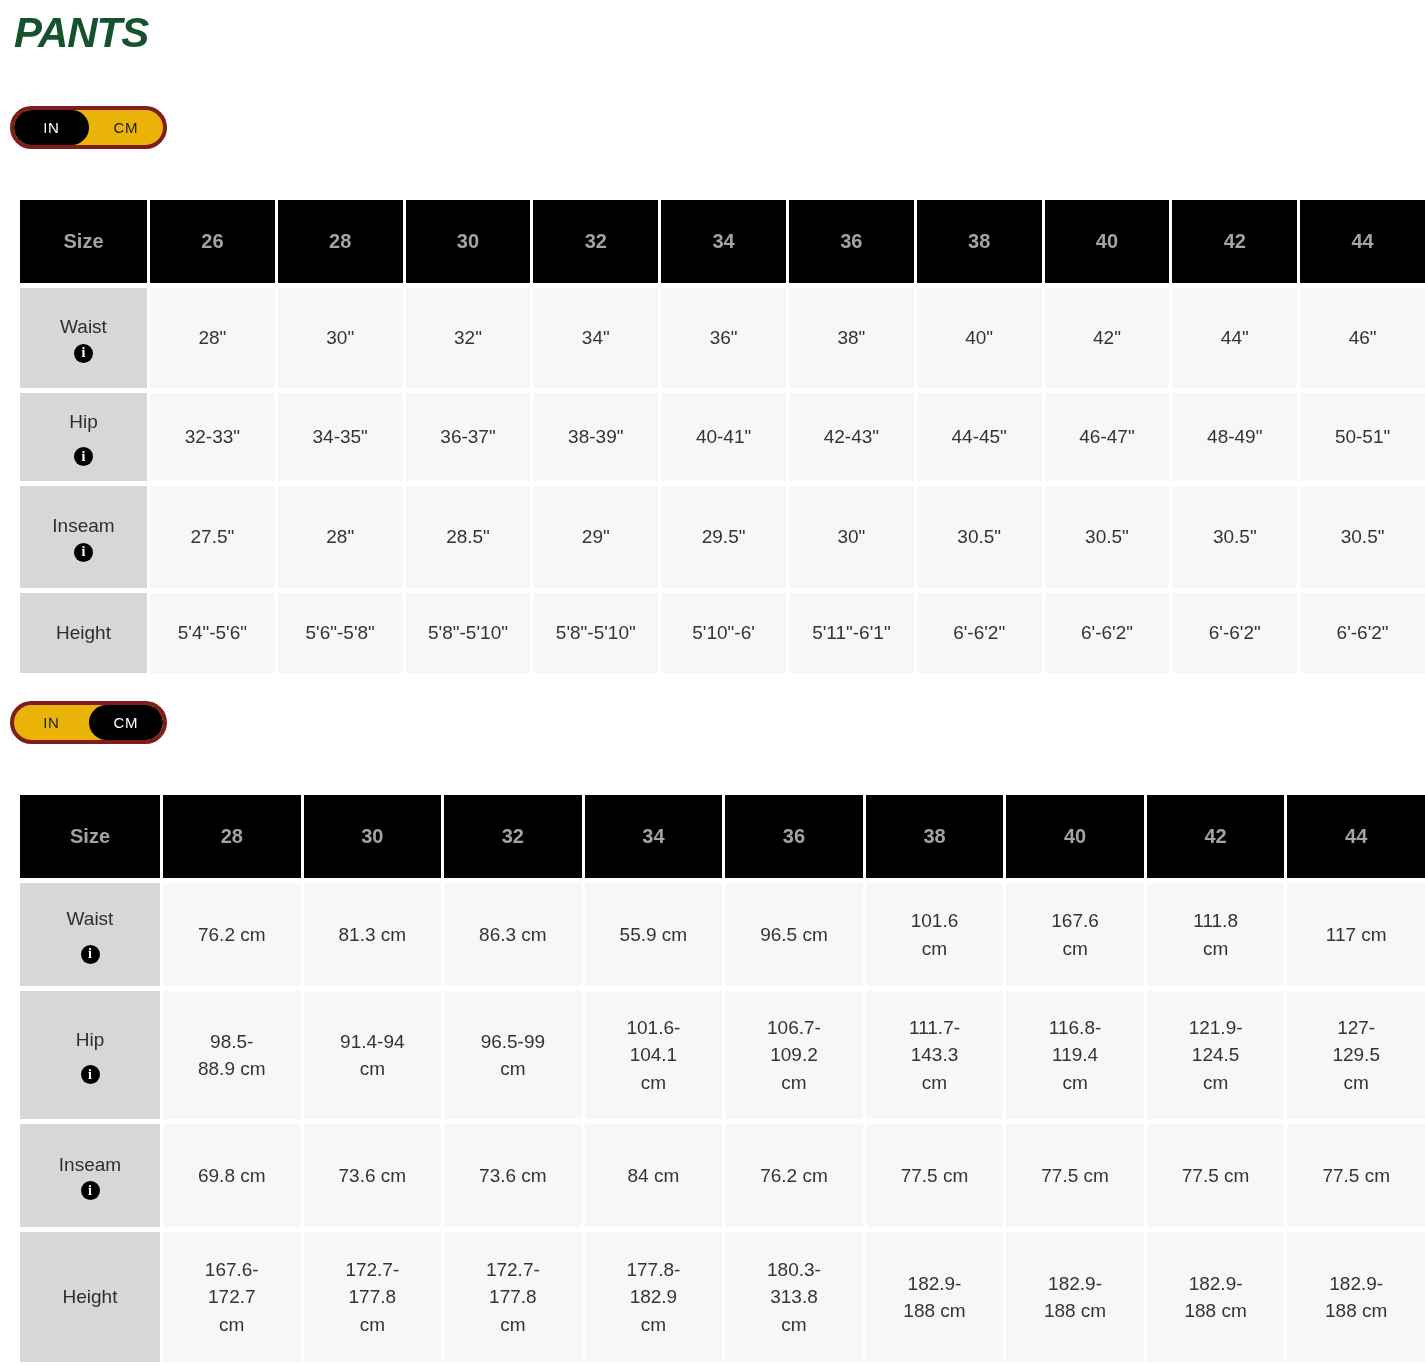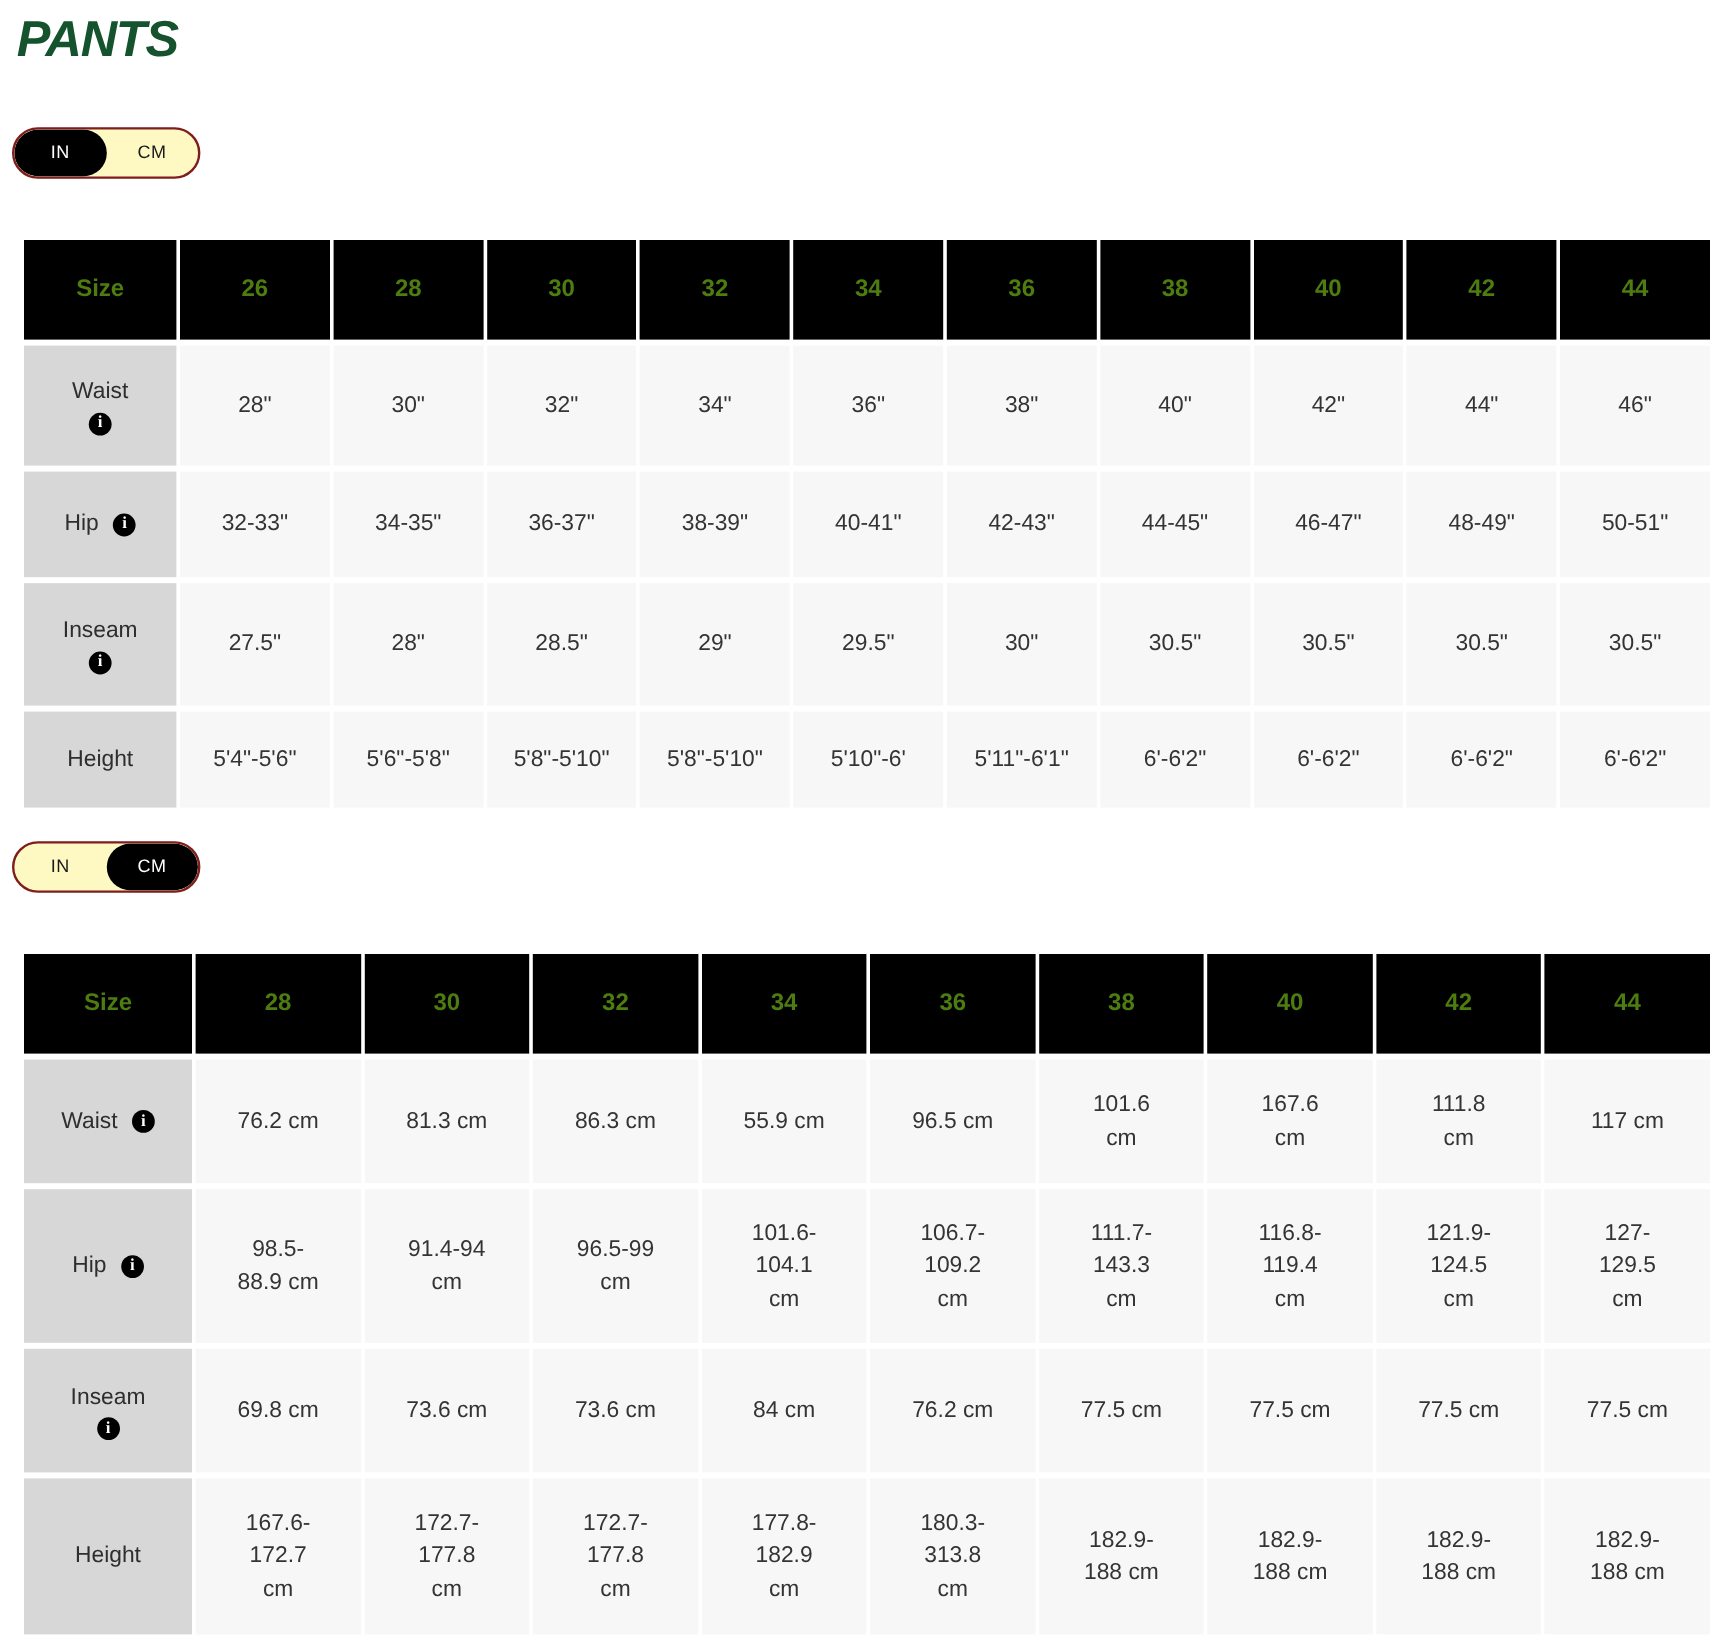--- a/index.html
+++ b/index.html
@@ -14,24 +14,24 @@
     font-style:italic;
     font-weight:700;
     letter-spacing:-1px;
     color:#14532d;
   }
 
   
   .toggle{
     margin:50px 0 0 0;
     width:157px;height:43px;
-    border:2px solid #7f1d1d;
+    border:4px solid #7f1d1d;
     border-radius:22px;
     display:flex;align-items:stretch;
-    background:#fef9c3;
+    background:#eab308;
     box-sizing:border-box;
     overflow:hidden;
   }
   .toggle-opt{
     flex:1 1 50%;
     display:flex;align-items:center;justify-content:center;
     font-size:15px;font-weight:500;letter-spacing:.5px;
     color:#1a1a1a;background:transparent;
     border-radius:22px;
     cursor:pointer;
@@ -48,21 +48,21 @@
     border-spacing:3px 5px;
     table-layout:fixed;
     width:1411px;
     margin-left:-3px;
   }
   .size-table th,.size-table td{
     text-align:center;vertical-align:middle;
     line-height:1.45;
   }
   .size-table th{
-    background:#000;color:#4d7c0f;
+    background:#000;color:#a3a3a3;
     font-weight:700;font-size:20px;
   }
   .size-table td.lbl{
     background:#d7d7d7;
     font-size:19px;color:#2e2e2e;
     padding:0 24px;
   }
   .size-table td.val{
     background:#f7f7f7;
     font-size:19px;color:#343434;
@@ -79,21 +79,21 @@
   .t-in tr.r3{height:102px;}
   .t-in tr.r4{height:80px;}
   .t-cm tr.r0{height:83px;}
   .t-cm tr.r1{height:103px;}
   .t-cm tr.r2{height:128px;}
   .t-cm tr.r3{height:103px;}
   .t-cm tr.r4{height:130px;}
 
   
   .lbl-stack{display:flex;flex-direction:column;align-items:center;gap:3px;}
-  .lbl-inline{display:flex;flex-direction:row;align-items:center;justify-content:center;gap:12px;}
+  .lbl-inline{display:flex;flex-direction:column;align-items:center;justify-content:center;gap:12px;}
   .info-icon{
     width:19px;height:19px;
     background:#000;color:#fff;
     border-radius:50%;
     display:inline-flex;align-items:center;justify-content:center;
     font-family:"Liberation Serif","DejaVu Serif",serif;
     font-weight:700;font-size:14px;line-height:1;
     cursor:pointer;
   }
 </style>

